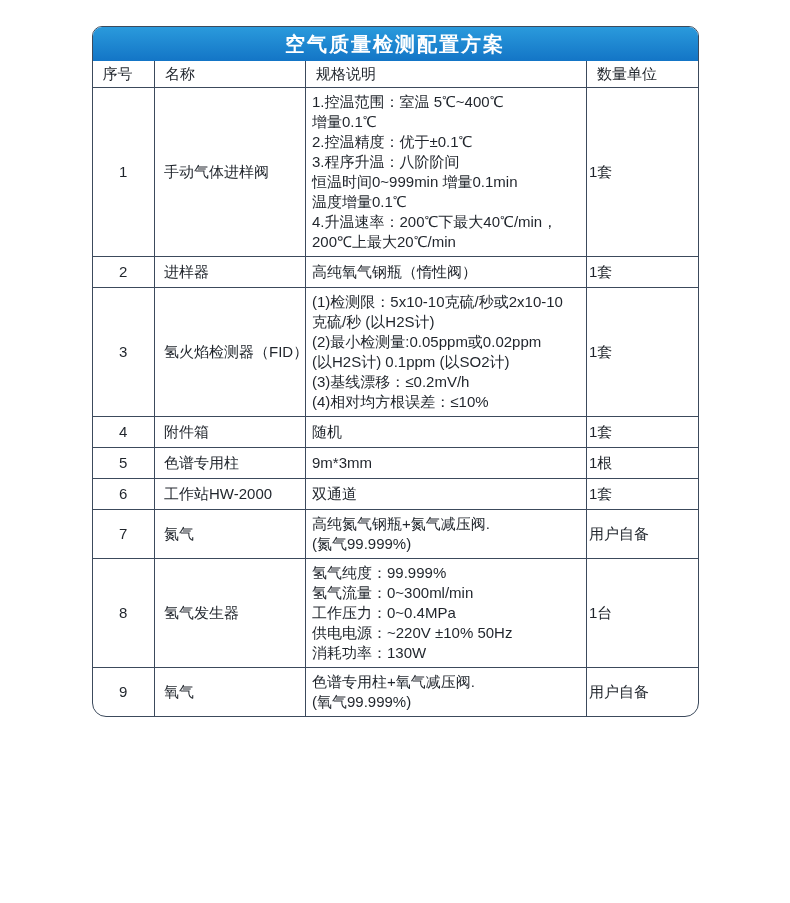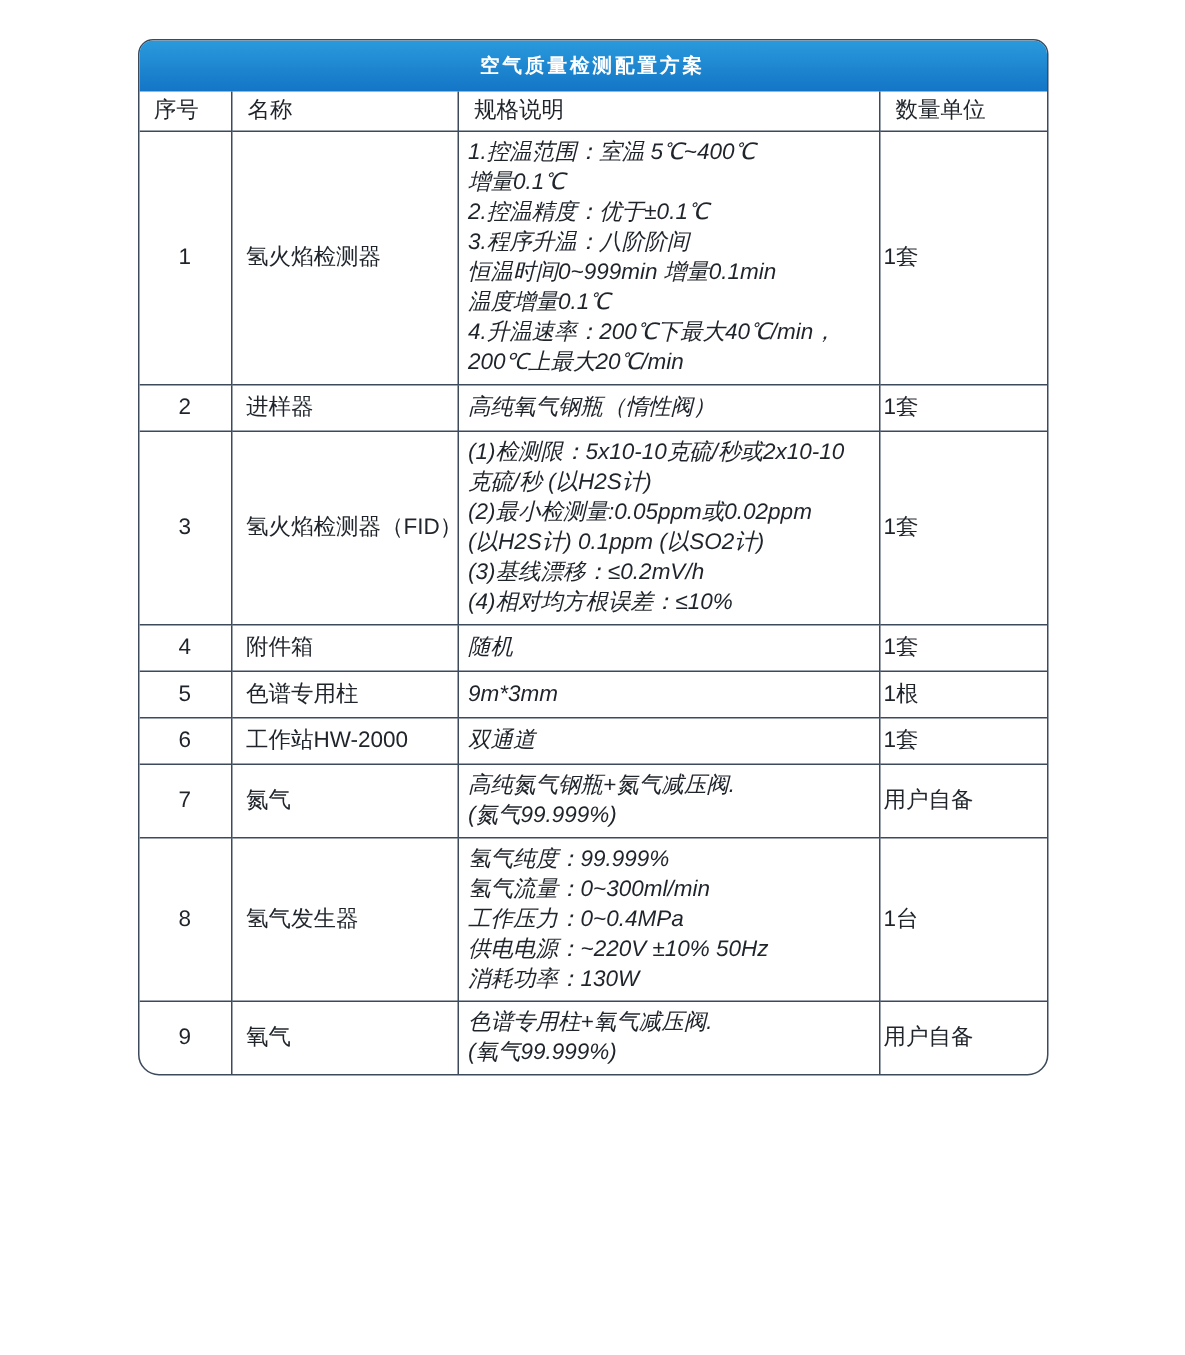--- a/index.html
+++ b/index.html
@@ -20,21 +20,21 @@
     border-radius: 10px 10px 14px 14px;
     overflow: hidden;
     background: #ffffff;
   }
   .title-bar {
     height: 34px;
     line-height: 34px;
     text-align: center;
     background: linear-gradient(180deg, #2a9adc 0%, #1375c6 100%);
     color: #ffffff;
-    font-size: 13px;
+    font-size: 20px;
     font-weight: bold;
     letter-spacing: 2px;
   }
   table.spec-table {
     width: 100%;
     border-collapse: collapse;
     table-layout: fixed;
     color: #1f242b;
     font-size: 15px;
   }
@@ -59,21 +59,20 @@
     padding-right: 2px;
   }
   td.c-name {
     padding-left: 9px;
     white-space: nowrap;
     overflow: visible;
   }
   td.c-spec {
     padding: 4px 6px 4px 6px;
     white-space: pre-line;
-    font-style: italic;
   }
   td.c-qty {
     padding-left: 2px;
     white-space: nowrap;
   }
 </style>
 </head>
 <body>
 
 <div class="card">
@@ -89,21 +88,21 @@
       <tr>
         <th>序号</th>
         <th>名称</th>
         <th>规格说明</th>
         <th>数量单位</th>
       </tr>
     </thead>
     <tbody id="table-body">
   <tr>
     <td class="c-no">1</td>
-    <td class="c-name">氢火焰检测器</td>
+    <td class="c-name">手动气体进样阀</td>
     <td class="c-spec">1.控温范围：室温 5℃~400℃
 增量0.1℃
 2.控温精度：优于±0.1℃
 3.程序升温：八阶阶间
 恒温时间0~999min 增量0.1min
 温度增量0.1℃
 4.升温速率：200℃下最大40℃/min，
 200℃上最大20℃/min</td>
     <td class="c-qty">1套</td>
   </tr>

